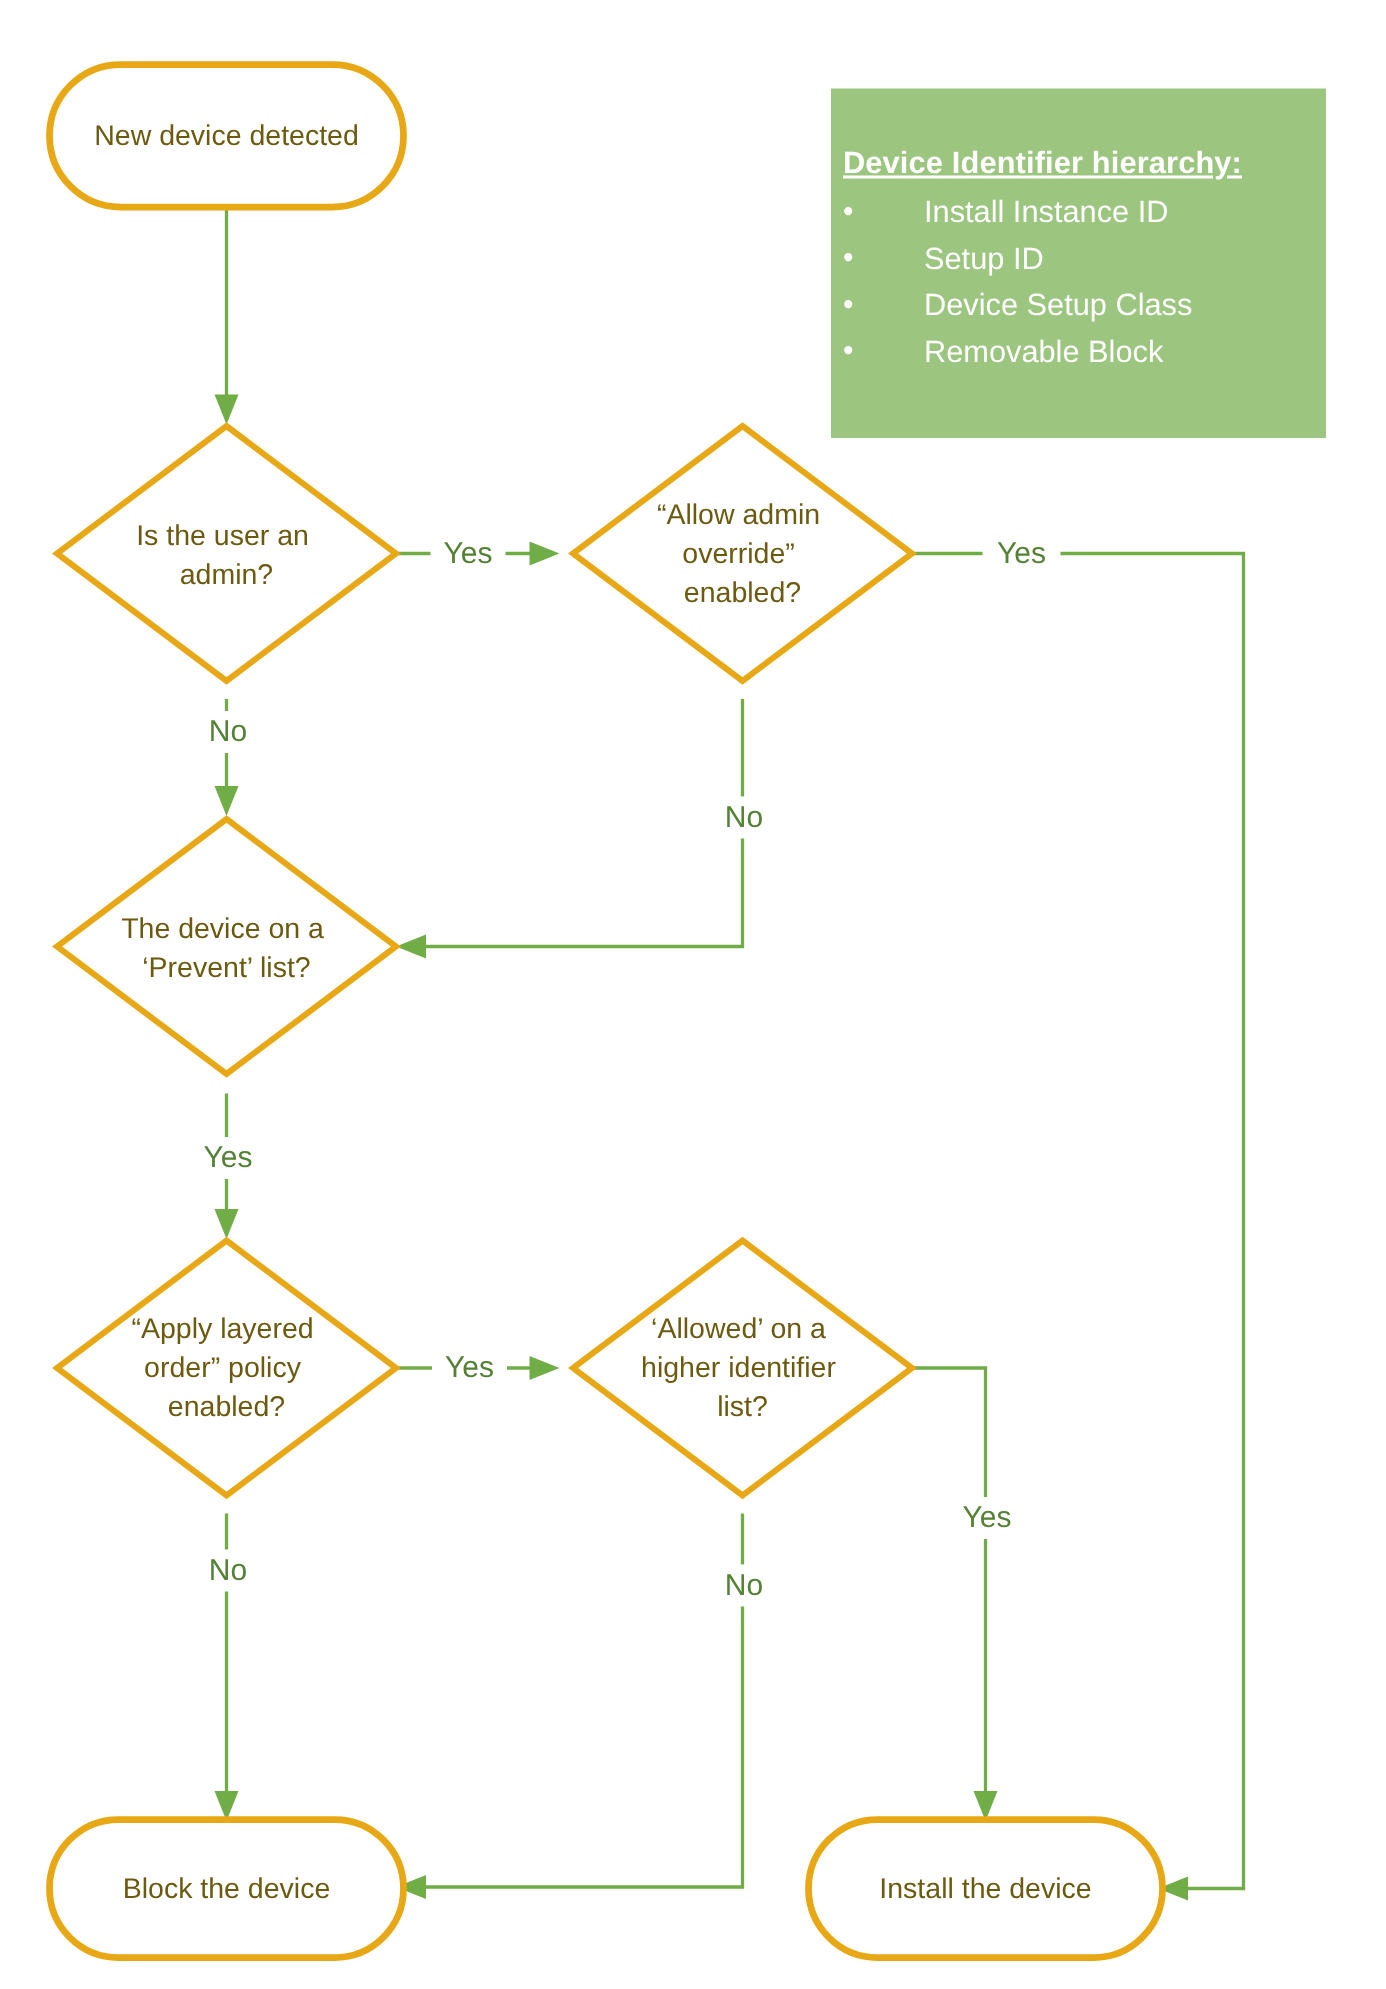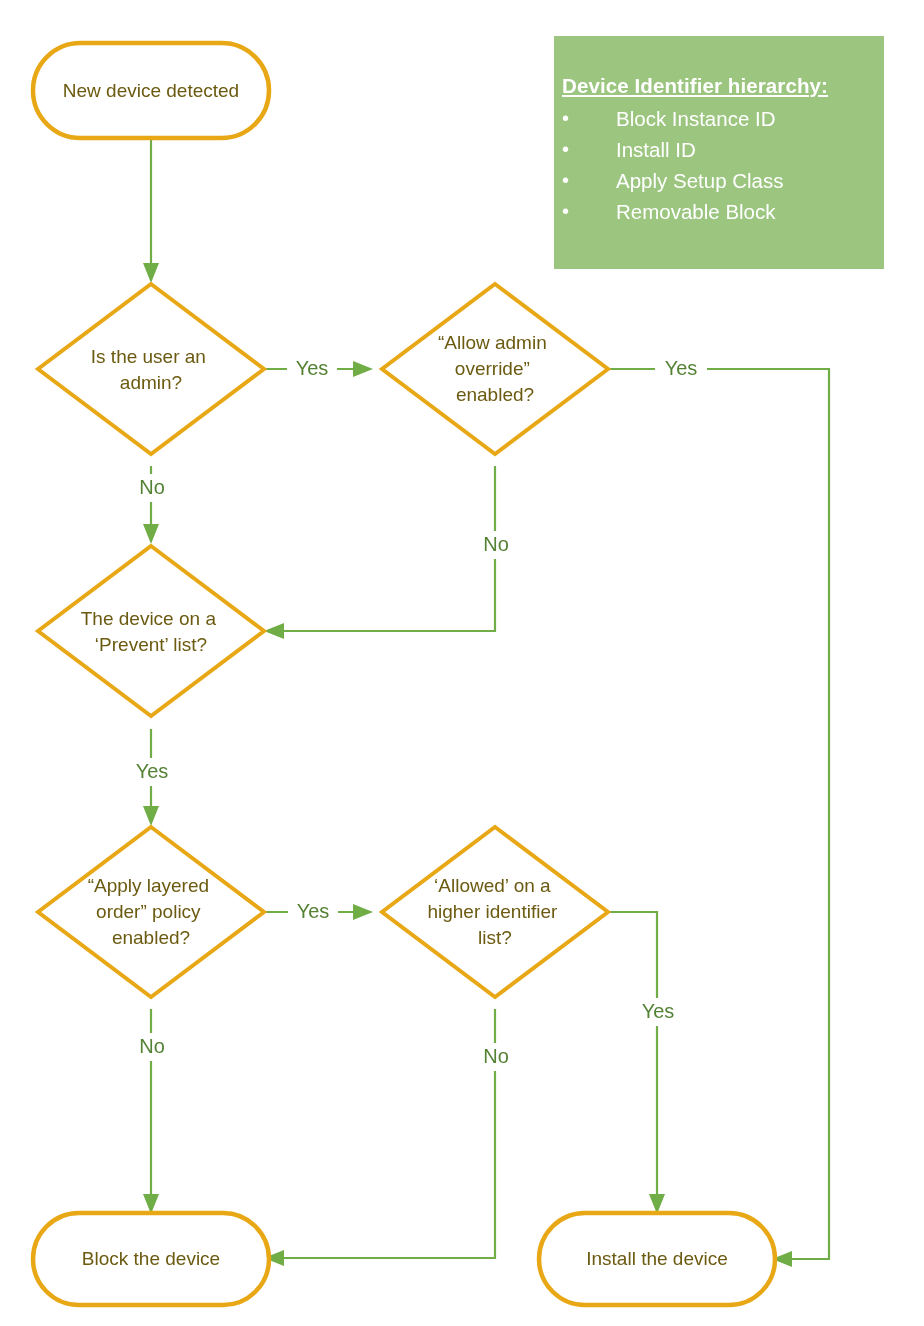--- a/index.html
+++ b/index.html
@@ -51,21 +51,21 @@
   .edge-label {
     font-family: "Liberation Sans", sans-serif;
     font-size: 20px;
     fill: #548235;
     text-anchor: middle;
     dominant-baseline: middle;
   }
   .legend-box {
     position: absolute;
     left: 554px;
-    top: 36px;
+    top: 59px;
     width: 330px;
     height: 233px;
     background: #9CC680;
     box-sizing: border-box;
   }
   .legend-inner {
     padding: 38px 0 0 0;
   }
   .legend-title {
     color: #ffffff;
@@ -237,29 +237,29 @@
     </g>
 
   </svg>
 
   <div class="legend-box">
     <div class="legend-inner">
       <div class="legend-title">Device Identifier hierarchy:</div>
       <ul class="legend-list">
         <li>
           <span class="bullet">•</span>
-          <span>Block Instance ID</span>
-        </li>
-        <li>
-          <span class="bullet">•</span>
-          <span>Install ID</span>
-        </li>
-        <li>
-          <span class="bullet">•</span>
-          <span>Apply Setup Class</span>
+          <span>Install Instance ID</span>
+        </li>
+        <li>
+          <span class="bullet">•</span>
+          <span>Setup ID</span>
+        </li>
+        <li>
+          <span class="bullet">•</span>
+          <span>Device Setup Class</span>
         </li>
         <li>
           <span class="bullet">•</span>
           <span>Removable Block</span>
         </li>
       </ul>
     </div>
   </div>
 
 </div>

